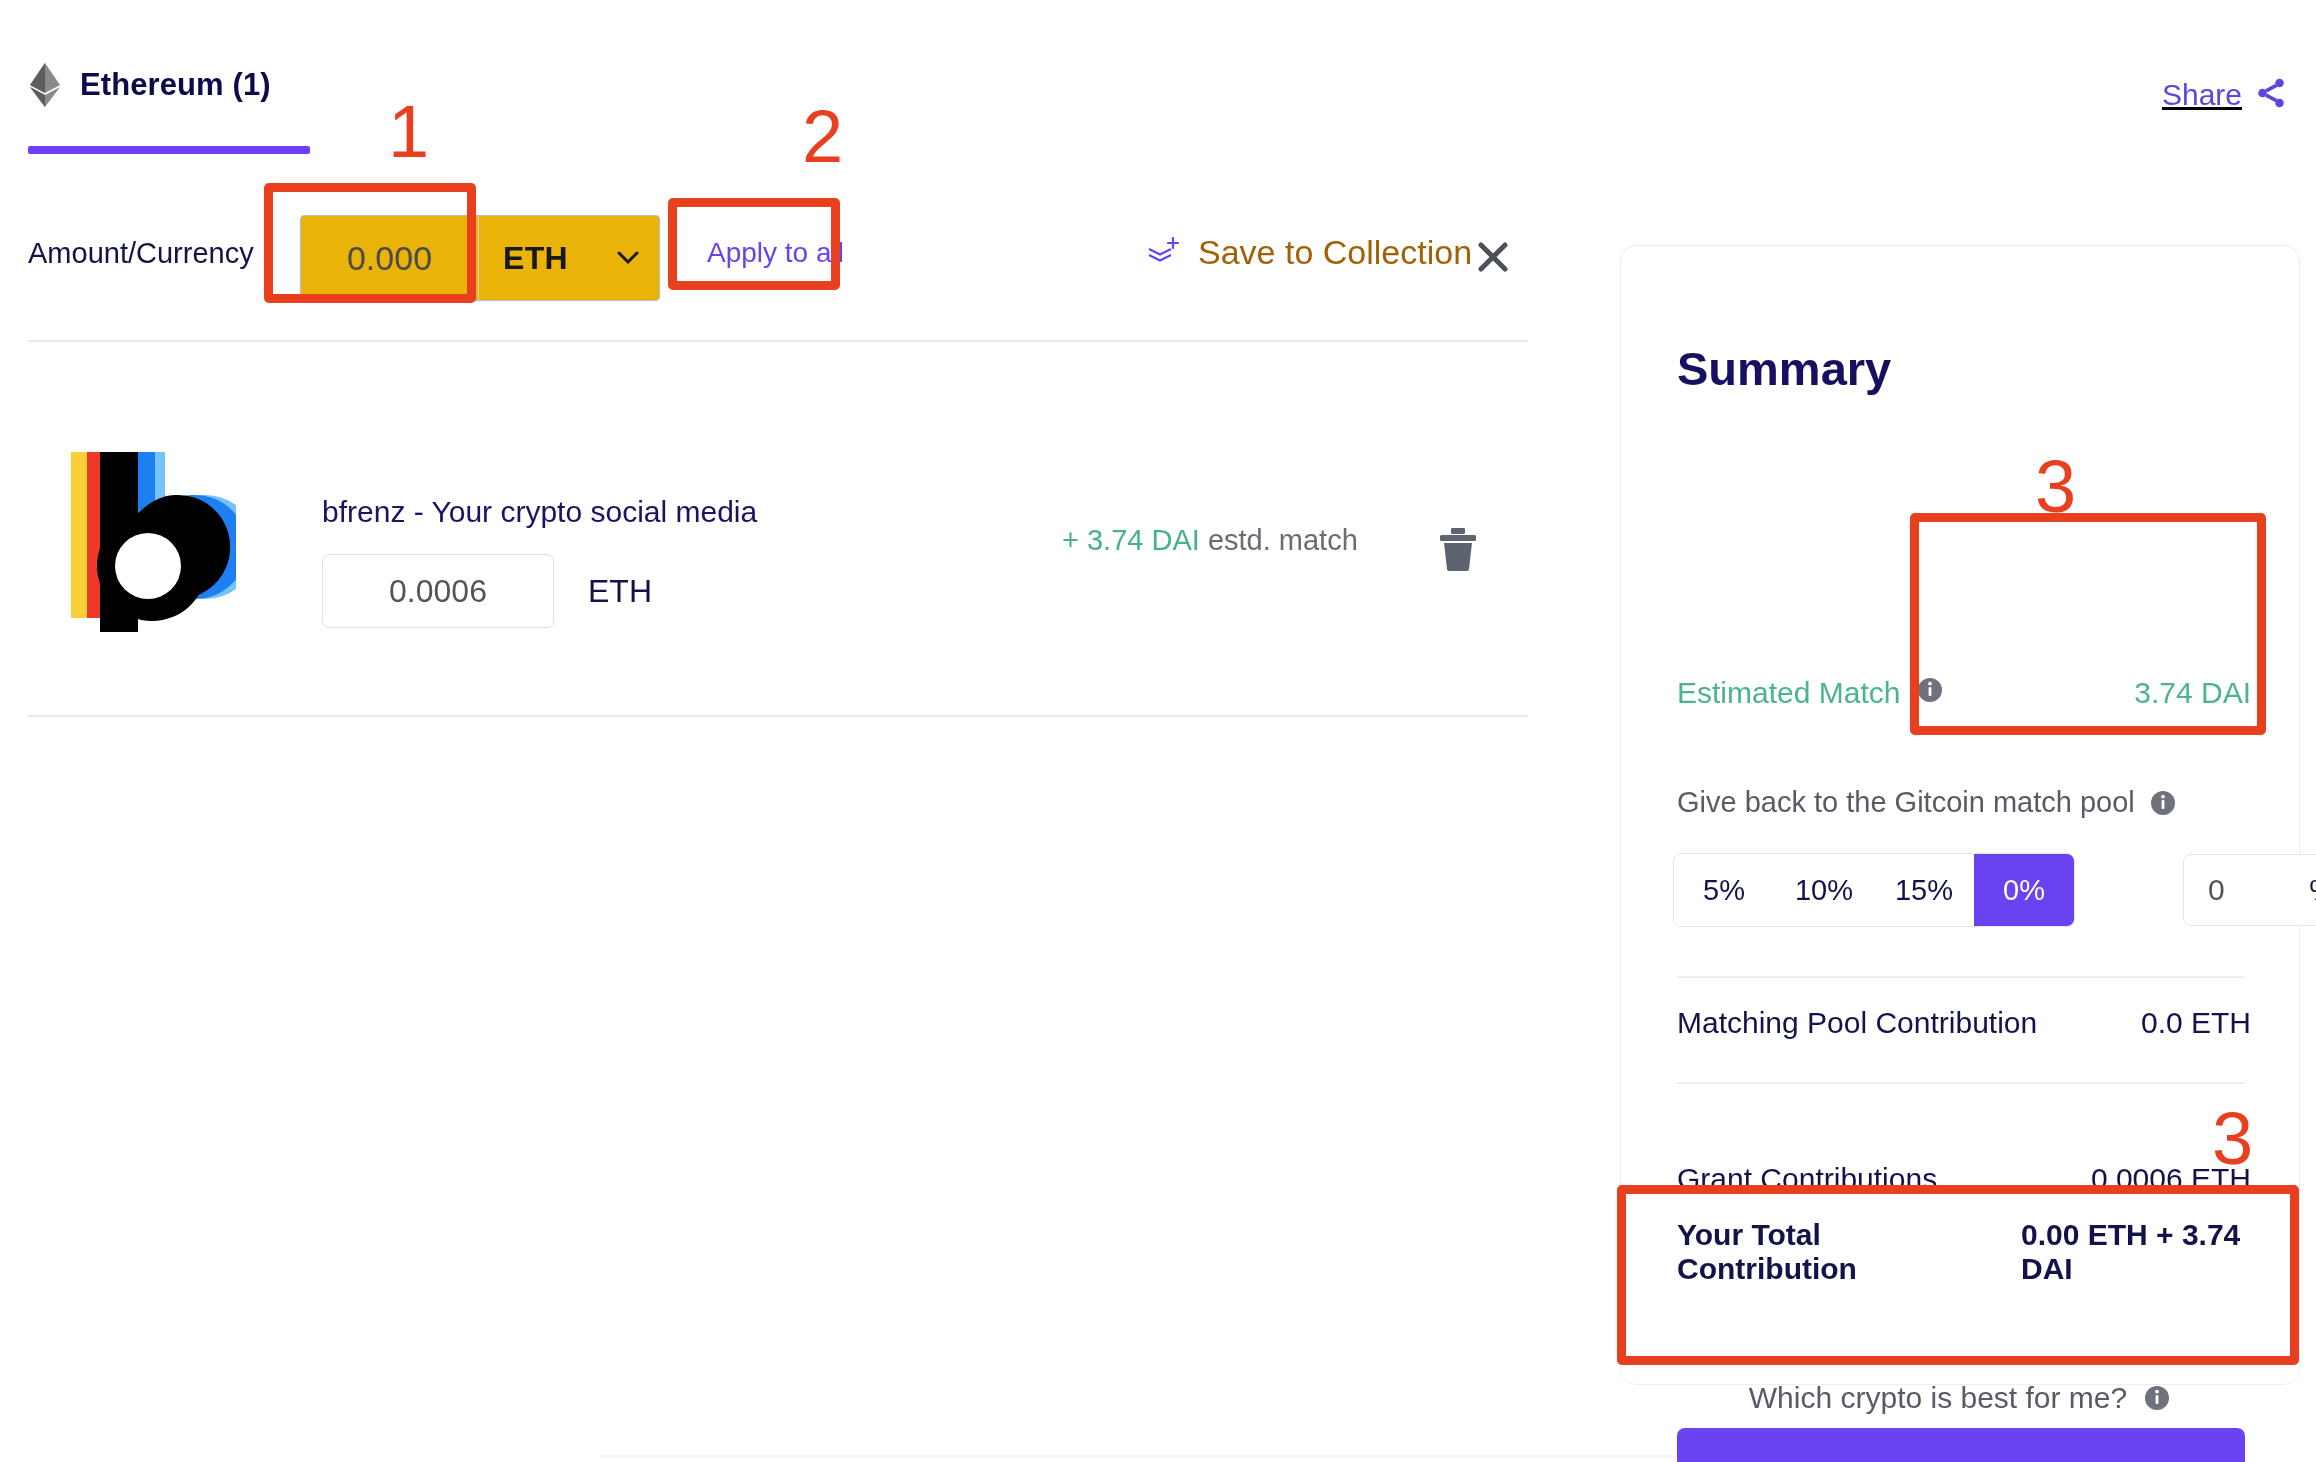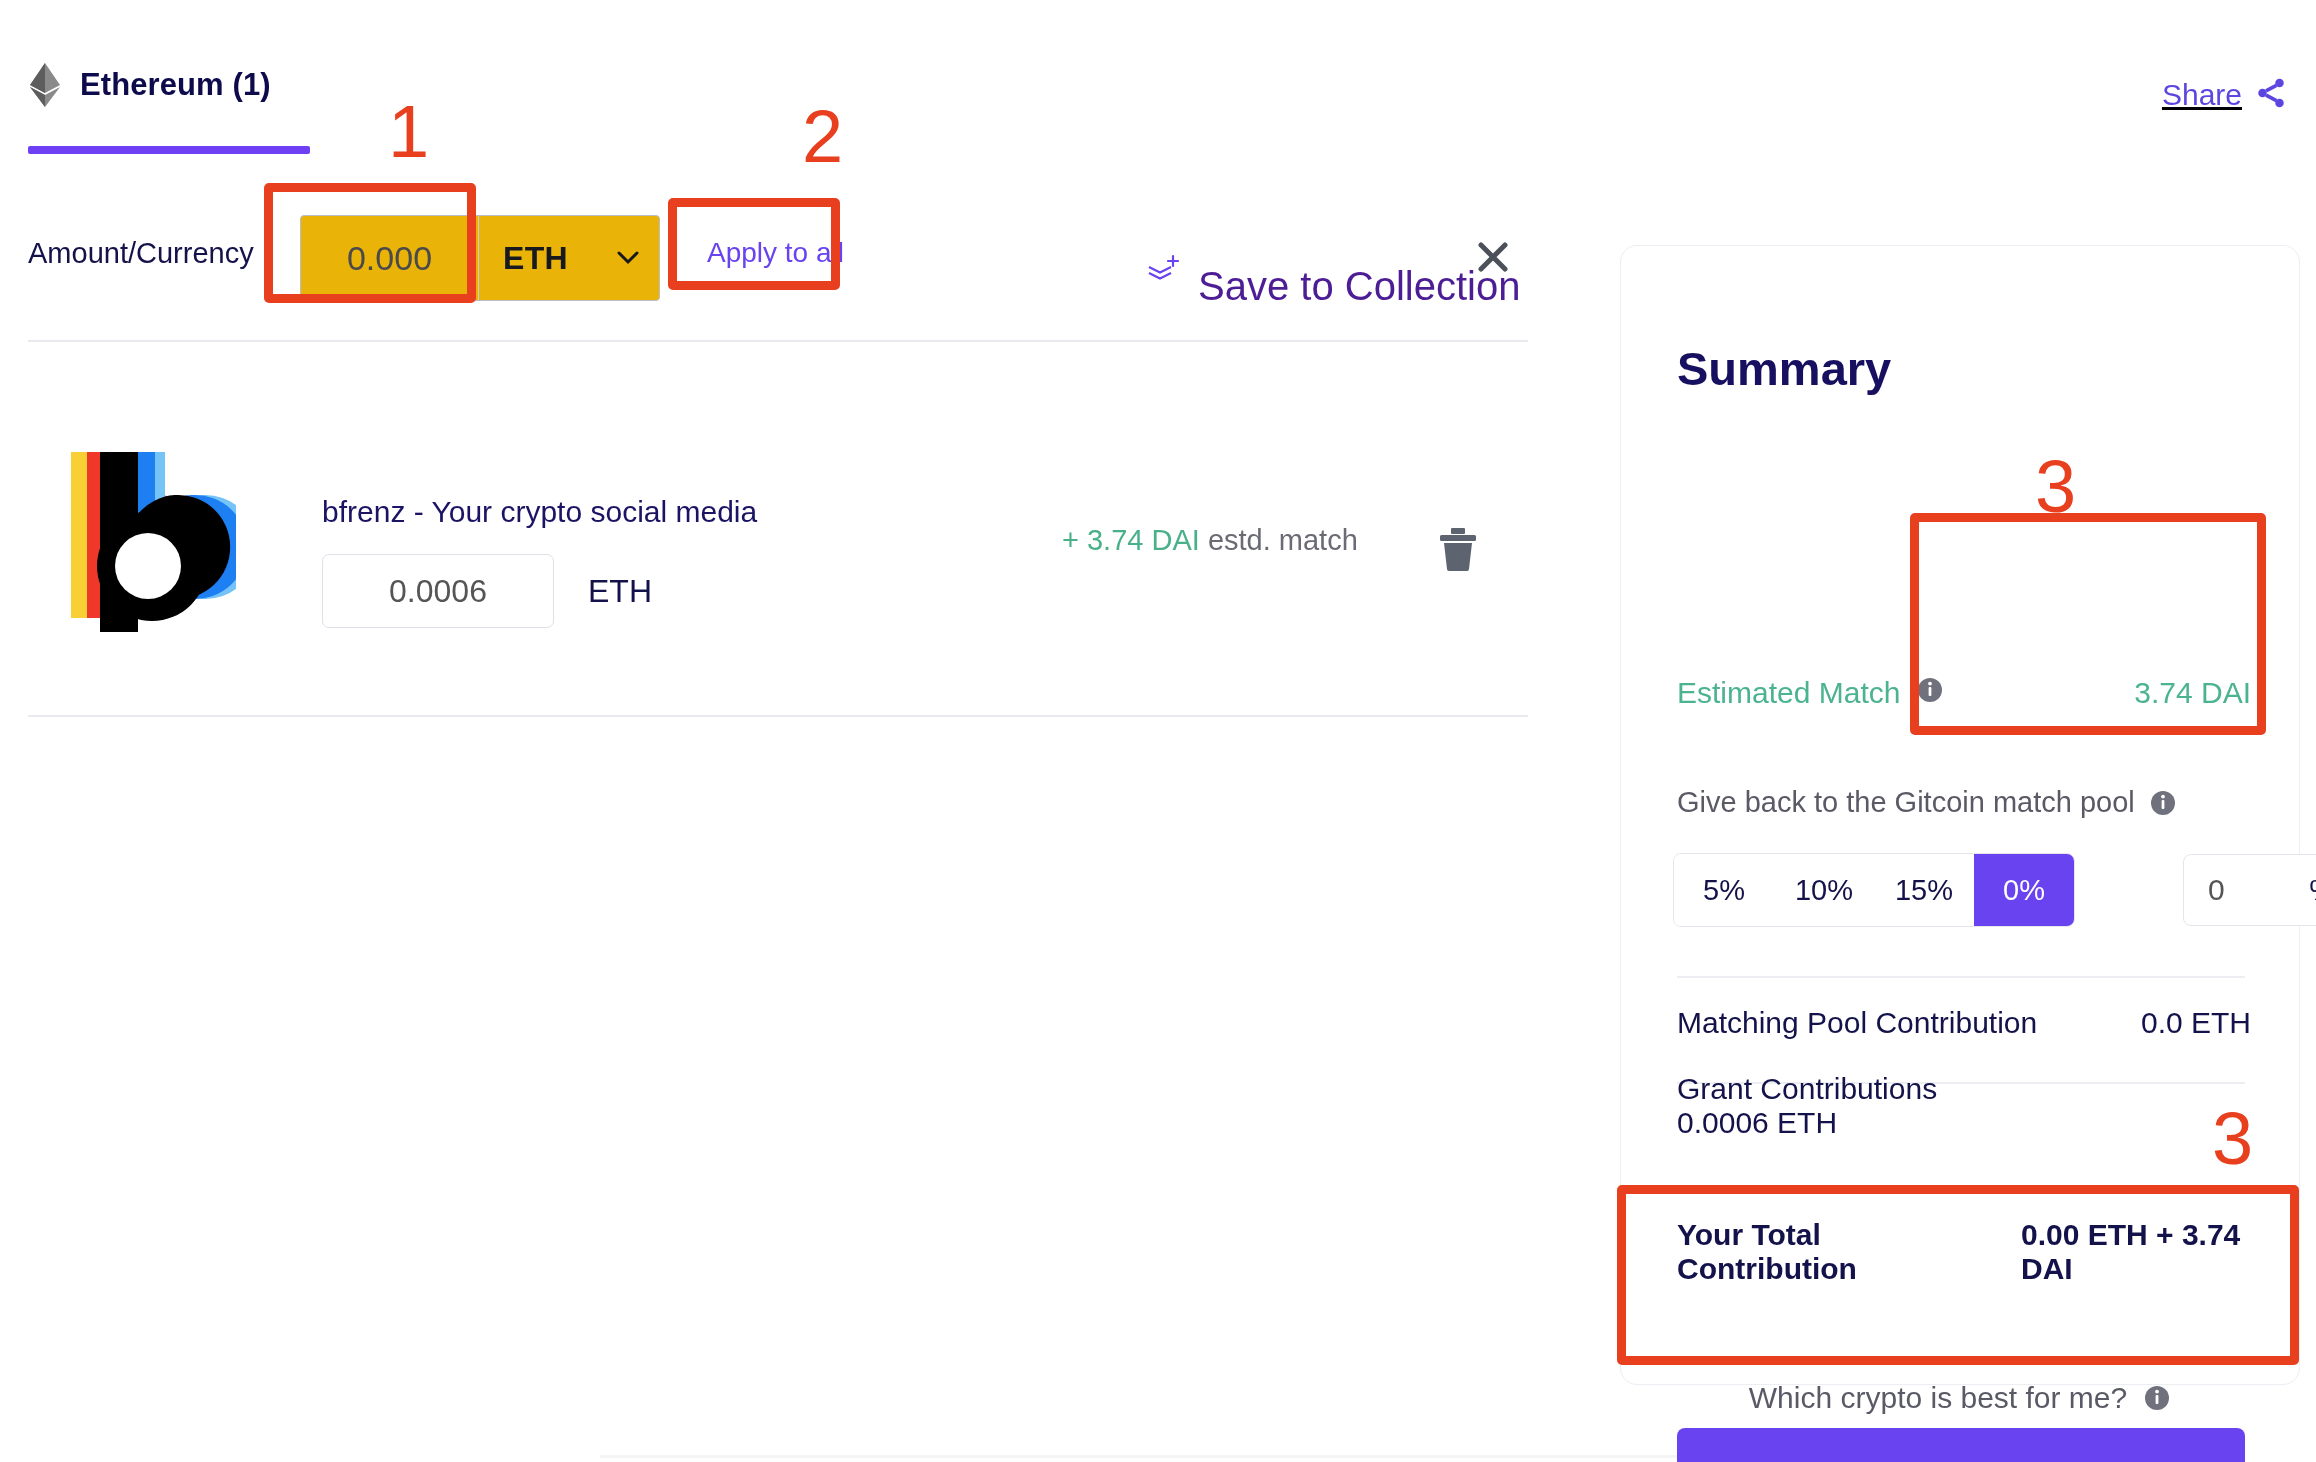--- a/index.html
+++ b/index.html
@@ -46,21 +46,21 @@
   .chev{width:22px;height:14px;}
 
   .apply-all{
     position:absolute;left:679px;top:22px;
     font-size:28px;color:#6943ef;cursor:pointer;white-space:nowrap;
   }
   .save-coll{
     position:absolute;left:1118px;top:18px;
     display:flex;align-items:center;gap:18px;cursor:pointer;
   }
-  .save-coll-txt{font-size:40px;color:#4c1d95;white-space:nowrap;margin-top:31px;}
+  .save-coll-txt{font-size:34px;color:#a16207;white-space:nowrap;}
   .close-x{position:absolute;left:1445px;top:22px;width:40px;height:40px;cursor:pointer;}
 
   .rule{position:absolute;left:28px;top:340px;width:1500px;height:2px;background:#e9eaef;}
   .rule2{position:absolute;left:28px;top:715px;width:1500px;height:2px;background:#e9eaef;}
   .rule-bottom{position:absolute;left:600px;top:1455px;width:1400px;height:3px;background:#f5f5f7;}
 
   
   .grant{position:absolute;left:40px;top:418px;width:1480px;height:280px;}
   .logo{position:absolute;left:0;top:20px;width:196px;height:196px;}
   .grant-title{position:absolute;left:282px;top:77px;font-size:30px;color:#1b1464;white-space:nowrap;}
@@ -283,21 +283,21 @@
       </div>
     </div>
 
     <div class="sline" style="top:730px;"></div>
     <div class="srow" style="top:760px;">
       <span class="lab">Matching Pool Contribution</span>
       <span class="val">0.0 ETH</span>
     </div>
 
     <div class="sline" style="top:836px;"></div>
-    <div class="srow" style="top:826px;flex-direction:column;">
+    <div class="srow" style="top:916px;">
       <span class="lab">Grant Contributions</span>
       <span class="val">0.0006 ETH</span>
     </div>
 
     <div class="sline" style="top:942px;"></div>
     <div class="srow bold" style="top:972px;">
       <span class="lab" style="max-width:220px;">Your Total Contribution</span>
       <span class="val" style="max-width:230px;white-space:normal;text-align:left;">0.00 ETH + 3.74 DAI</span>
     </div>
 

